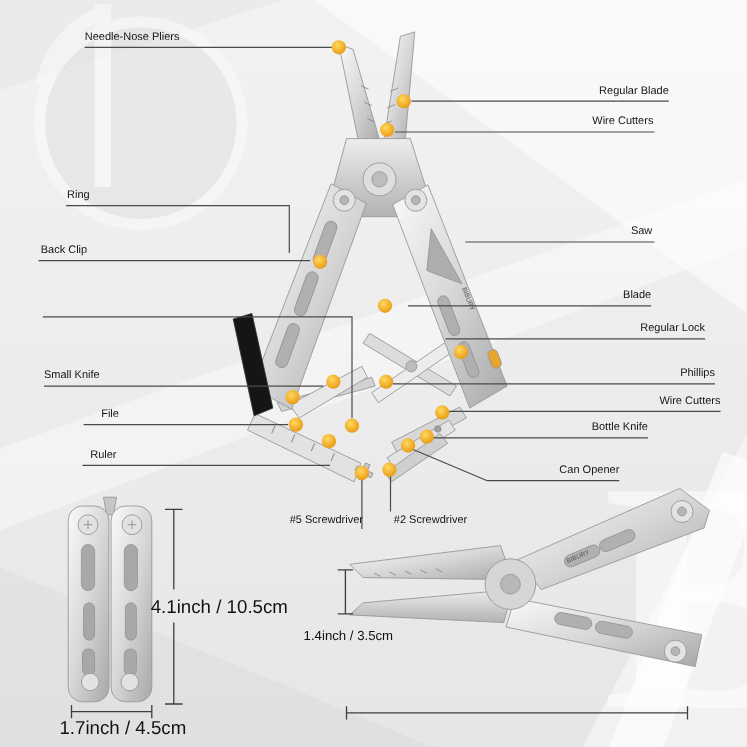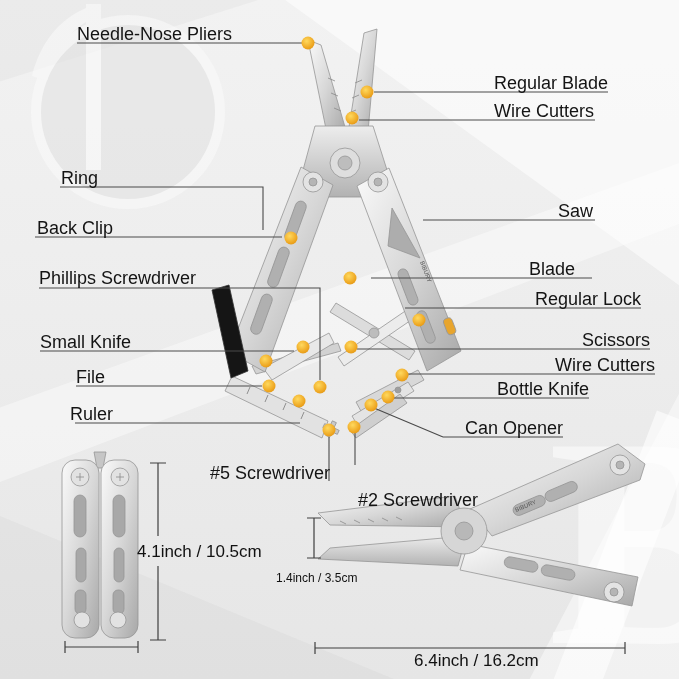--- a/index.html
+++ b/index.html
@@ -13,21 +13,21 @@
   .f2{background:rgba(255,255,255,.40);clip-path:polygon(0 60%,100% 24%,100% 33%,0 71%);}
   .f3{background:rgba(120,120,120,.05);clip-path:polygon(0 12%,38% 0,0 0);}
   .f4{background:rgba(140,140,140,.06);clip-path:polygon(0 76%,58% 100%,0 100%);}
   .f5{background:rgba(255,255,255,.45);clip-path:polygon(78% 100%,100% 58%,100% 100%);}
   .wm-band{position:absolute;left:598px;top:408px;width:46px;height:320px;
     background:rgba(255,255,255,.6);transform:rotate(21deg);pointer-events:none;}
   .wm-b{position:absolute;left:548px;top:392px;font-size:300px;font-weight:bold;
     color:rgba(255,255,255,.5);line-height:1;pointer-events:none;
     font-family:"Liberation Serif","DejaVu Serif",serif;}
   svg{position:absolute;left:0;top:0;}
-  .lbl{position:absolute;font-size:18px;line-height:16px;white-space:nowrap;color:#141414;}
+  .lbl{position:absolute;font-size:10px;line-height:16px;white-space:nowrap;color:#141414;}
   .dim{position:absolute;font-size:17px;line-height:18px;white-space:nowrap;color:#111;}
 </style>
 </head>
 <body>
 
 <div class="canvas">
 
   <div class="facet f3"></div>
   <div class="facet f1"></div>
   <div class="facet f2"></div>
@@ -194,30 +194,29 @@
       <circle cx="329" cy="430" r="6.5" fill="url(#dotg)"></circle>
     </g>
   </svg>
 
   <div class="lbl" style="left:77px;top:26px">Needle-Nose Pliers</div>
   <div class="lbl" style="right:71px;top:75px">Regular Blade</div>
   <div class="lbl" style="right:85px;top:103px">Wire Cutters</div>
   <div class="lbl" style="left:61px;top:170px">Ring</div>
   <div class="lbl" style="right:86px;top:203px">Saw</div>
   <div class="lbl" style="left:37px;top:220px">Back Clip</div>
-  <div class="lbl" style="right:104px;top:261px">Blade</div>
-  <div class="lbl" style="left:39px;top:270px">Phillips Screwdriver</div>
+  <div class="lbl" style="right:87px;top:261px">Blade</div>
   <div class="lbl" style="right:38px;top:291px">Regular Lock</div>
   <div class="lbl" style="left:40px;top:334px">Small Knife</div>
-  <div class="lbl" style="right:29px;top:332px">Scissors</div>
+  <div class="lbl" style="right:29px;top:332px">Phillips</div>
   <div class="lbl" style="right:24px;top:357px">Wire Cutters</div>
-  <div class="lbl" style="left:76px;top:369px">File</div>
+  <div class="lbl" style="left:92px;top:369px">File</div>
   <div class="lbl" style="right:90px;top:381px">Bottle Knife</div>
-  <div class="lbl" style="left:70px;top:406px">Ruler</div>
+  <div class="lbl" style="left:82px;top:406px">Ruler</div>
   <div class="lbl" style="right:116px;top:420px">Can Opener</div>
   <div class="lbl" style="right:349px;top:465px">#5 Screwdriver</div>
-  <div class="lbl" style="left:358px;top:492px">#2 Screwdriver</div>
+  <div class="lbl" style="left:358px;top:465px">#2 Screwdriver</div>
 
   <div class="dim" style="left:137px;top:543px">4.1inch / 10.5cm</div>
+  <div class="dim" style="left:54px;top:653px">1.7inch / 4.5cm</div>
   <div class="dim" style="left:276px;top:569px;font-size:12px">1.4inch / 3.5cm</div>
-  <div class="dim" style="left:414px;top:652px">6.4inch / 16.2cm</div>
 
 </div>
 
 </body></html>

